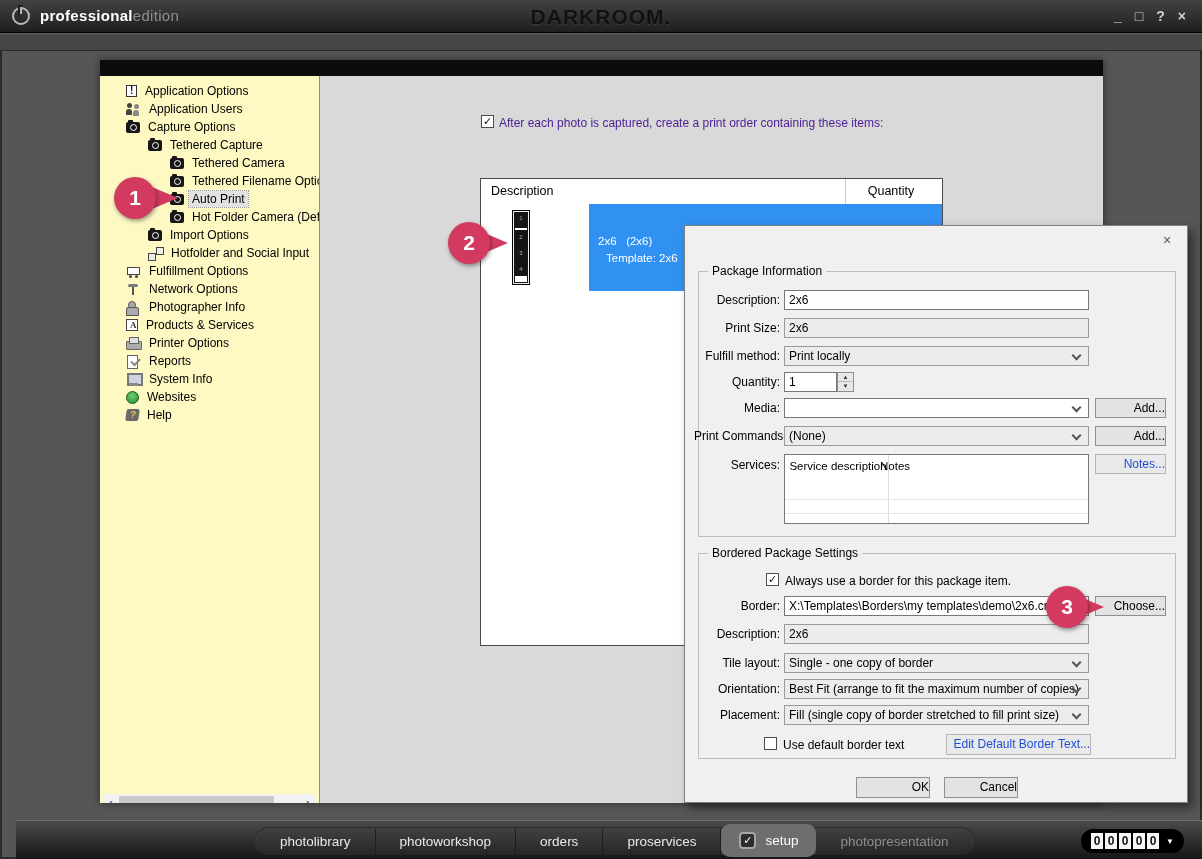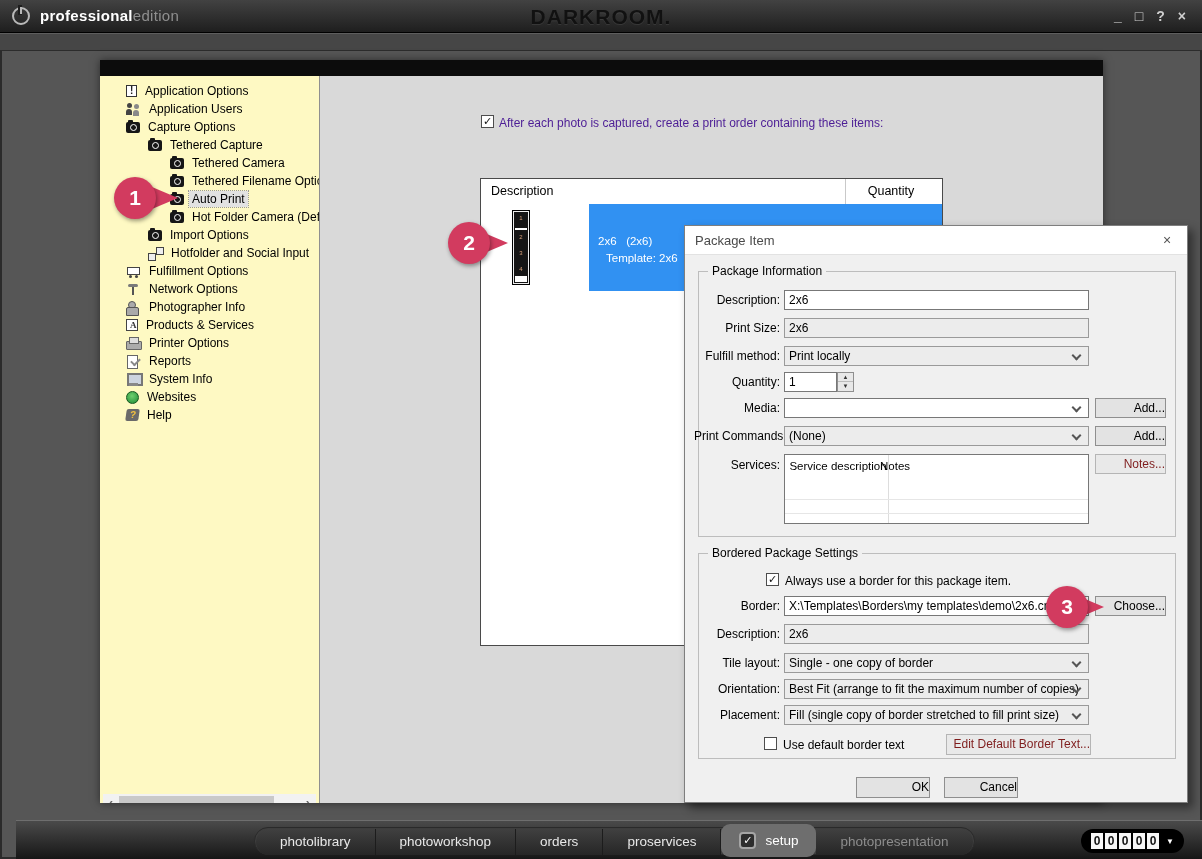--- a/index.html
+++ b/index.html
@@ -84,21 +84,21 @@
   .dialog{position:absolute;left:684px;top:225px;width:504px;height:578px;background:#f0f0f0;border:1px solid #7e7e7e;box-shadow:5px 5px 9px rgba(0,0,0,.45);z-index:50;font-size:12px}
   .dtitle{position:absolute;left:0;top:0;right:0;height:29px;background:#fff;border-bottom:1px solid #e2e2e2;color:#4a4a4a;font-size:13px;line-height:29px;padding-left:10px}
   .dclose{position:absolute;right:10px;top:0;width:20px;height:29px;text-align:center;line-height:29px;color:#555;font-size:14px}
   .grp{position:absolute;border:1px solid #bdbdbd}
   .grp>span{position:absolute;top:-8px;left:9px;background:#f0f0f0;padding:0 4px;font-size:12px;color:#000}
   .lbl{position:absolute;width:86px;text-align:right;font-size:12px;color:#000;line-height:20px;white-space:nowrap}
   .inp{position:absolute;height:20px;background:#fff;border:1px solid #777;font-size:12px;line-height:18px;padding:0 4px;color:#000;overflow:hidden;white-space:nowrap}
   .ro{background:#ececec;border-color:#9a9a9a}
   .chev{position:absolute;right:8px;top:5px;width:7px;height:7px;border-right:2px solid #555;border-bottom:2px solid #555;transform:rotate(45deg)}
   .dbtn{position:absolute;background:#e3e3e3;border:1px solid #8f8f8f;font-size:12px;text-align:right;line-height:18px;color:#000;height:20px}
-  .dbtn.dis{color:#7f1d1d;background:#e9e9e9;border-color:#b5b5b5}
+  .dbtn.dis{color:#1d4ed8;background:#e9e9e9;border-color:#b5b5b5}
   .spin{position:absolute;width:17px;height:20px;border:1px solid #8f8f8f;background:#e8e8e8}
   .spin div{height:9px;text-align:center;font-size:6px;line-height:9px;color:#333;border-bottom:1px solid #bbb}
   .spin div:last-child{border-bottom:none}
   .svc{position:absolute;background:#fff;border:1px solid #777}
   .svc .h1{position:absolute;left:0;top:0;width:106px;text-align:center;font-size:11.5px;padding-top:5px}
   .svc .h2{position:absolute;left:95px;right:0;top:0;font-size:11.5px;padding-top:5px}
   .svc .vdiv{position:absolute;left:103px;top:0;width:1px;height:100%;background:#ddd}
   .svc .hline{position:absolute;left:0;right:0;height:1px;background:#e6e6e6}
 
   
@@ -246,21 +246,20 @@
         <span class="band"></span>
       </div>
       <div class="bluebox">
         <div class="l1">2x6   (2x6)</div>
         <div class="l2">Template: 2x6</div>
       </div>
     </div>
   </div>
 
   <div class="dialog">
-    <div class="dtitle">Package Item</div>
     <div class="dclose">×</div>
 
     <div class="grp" style="left:13px;top:45px;width:478px;height:266px">
       <span>Package Information</span>
     </div>
 
     <span class="lbl" style="left:9px;top:64px">Description:</span>
     <div class="inp" style="left:99px;top:64px;width:305px">2x6</div>
 
     <span class="lbl" style="left:9px;top:92px">Print Size:</span>

